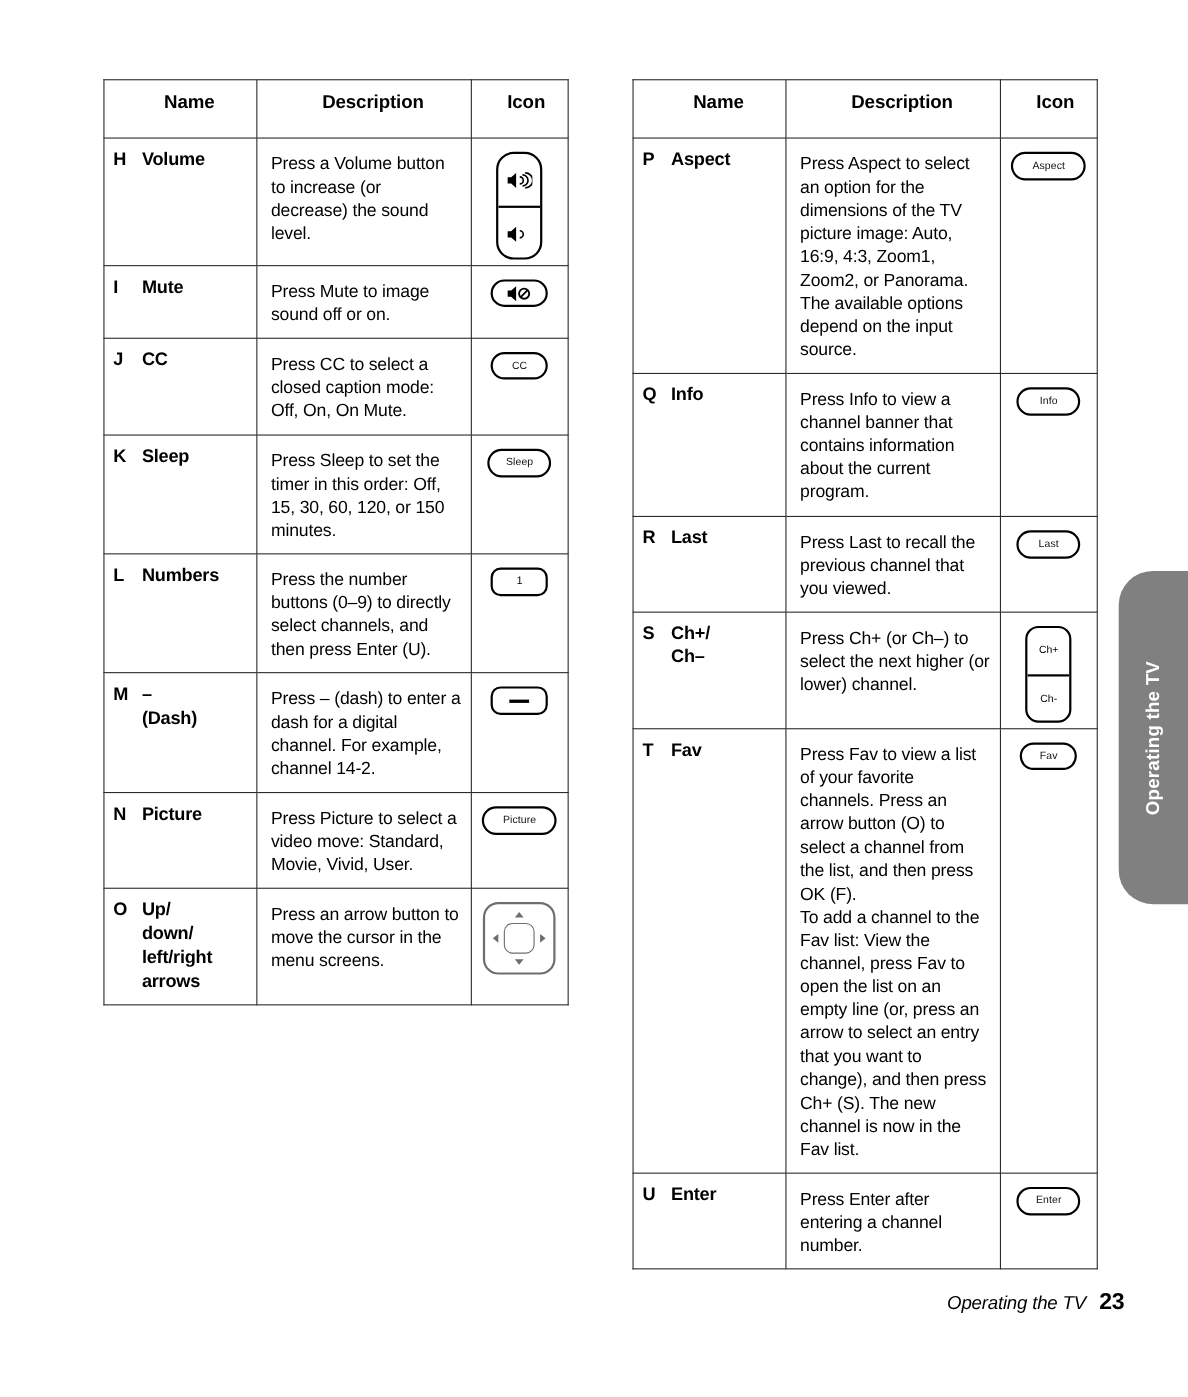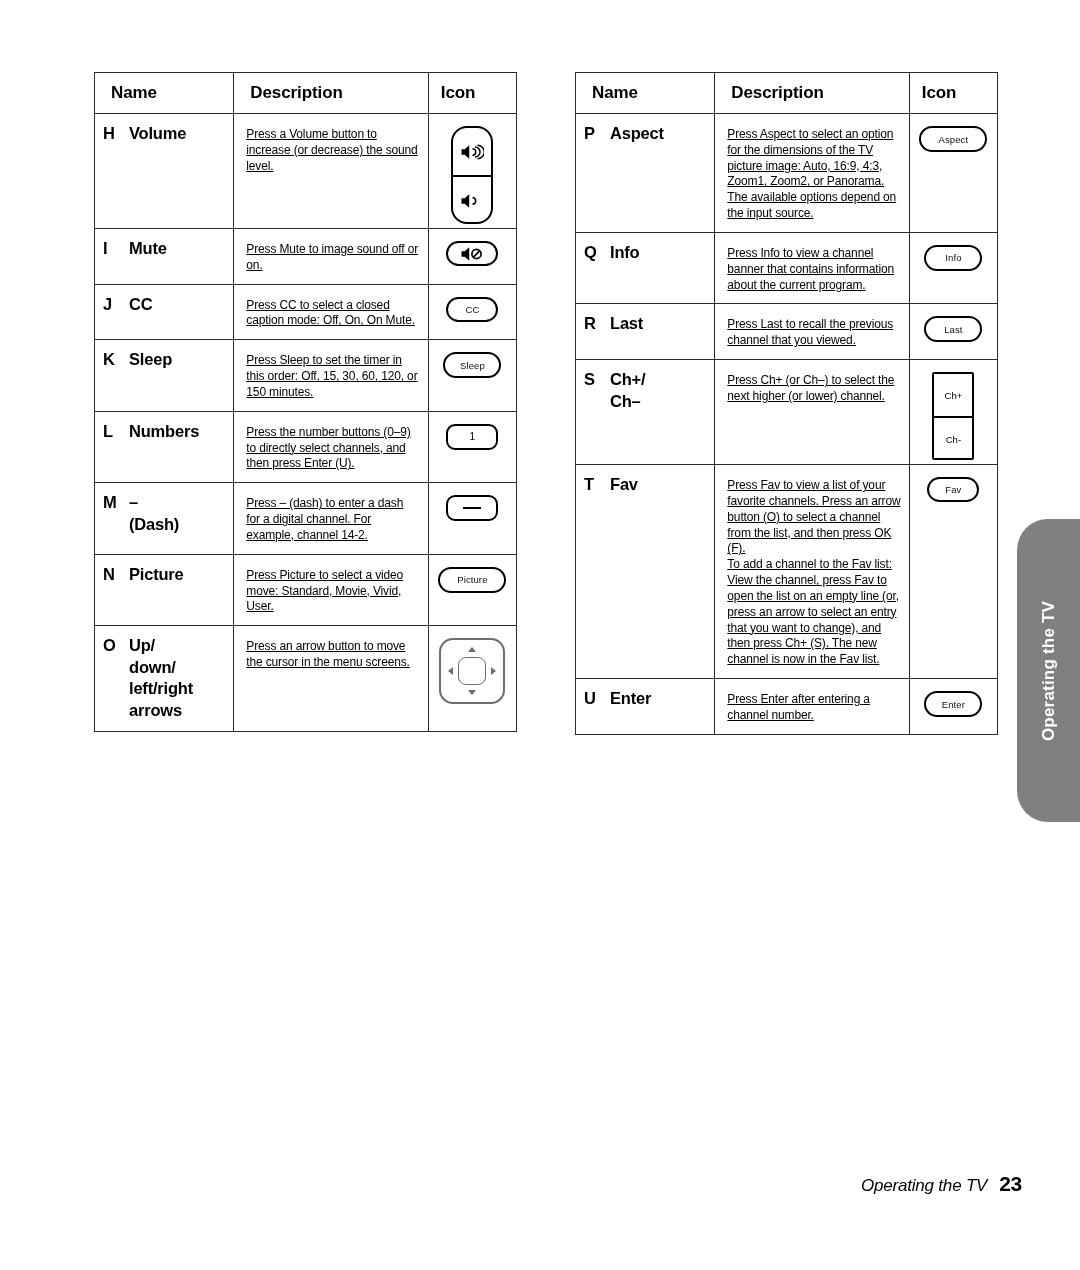--- a/index.html
+++ b/index.html
@@ -46,25 +46,25 @@
   }
   #tbl-left  { left: 94px;  top: 72px;  width: 423px; }
   #tbl-right { left: 575px; top: 72px;  width: 423px; }
 
   .tbl td, .tbl th {
     border: 1px solid #2b2b2b;
     vertical-align: top;
     padding: 0;
   }
   .tbl th {
-    text-align: left;
+    text-align: center;
     font-size: 17px;
     font-weight: bold;
     height: 40px;
-    padding: 0 0 0 16px;
+    padding: 0 0 12px 16px;
     vertical-align: middle;
     letter-spacing: -0.1px;
   }
   .tbl th.c-icon { padding-left: 12px; }
 
   .col-name { width: 139px; }
   .col-desc { width: 194px; }
   .col-icon { width: 88px; }
 
   td.c-name {
@@ -79,24 +79,23 @@
     display: inline-block;
     width: 26px;
     font-weight: bold;
   }
   td.c-name .nm {
     display: inline-block;
     vertical-align: top;
   }
   td.c-desc {
     padding: 13px 8px 10px 12px;
-    font-size: 12px;
+    font-size: 16px;
     line-height: 1.32;
     letter-spacing: -0.15px;
-    text-decoration: underline;
   }
   td.c-desc p { margin: 0; }
   td.c-desc p + p { }
   td.c-icon {
     text-align: center;
     padding-top: 12px;
   }
 
   
   .ic { display: inline-block; }
@@ -143,21 +142,21 @@
     justify-content: center;
     font-size: 10px;
   }
   .vol-stack .half.top { border-bottom: 2.4px solid #000; }
 
   .ch-stack {
     display: inline-block;
     width: 38px;
     height: 84px;
     border: 2.2px solid #000;
-    border-radius: 2px;
+    border-radius: 12px;
     background: #fff;
     overflow: hidden;
     text-align: center;
   }
   .ch-stack .half {
     height: 50%;
     display: flex;
     align-items: center;
     justify-content: center;
     font-size: 9.5px;

